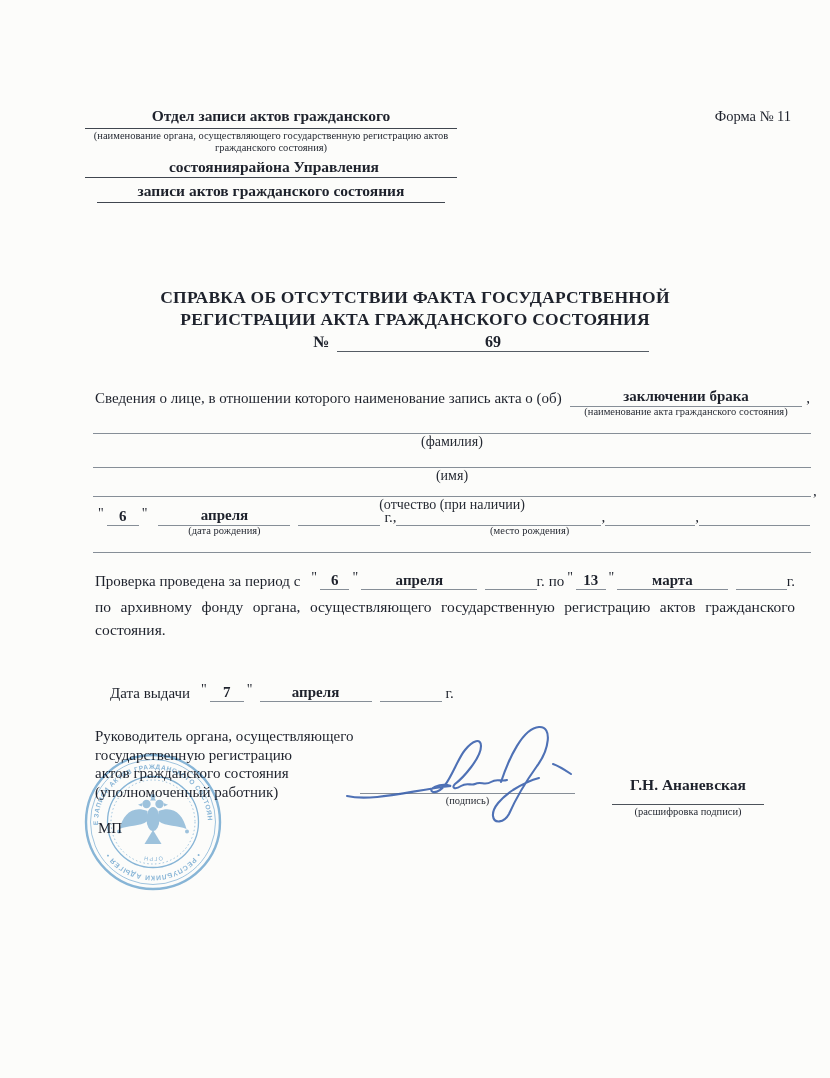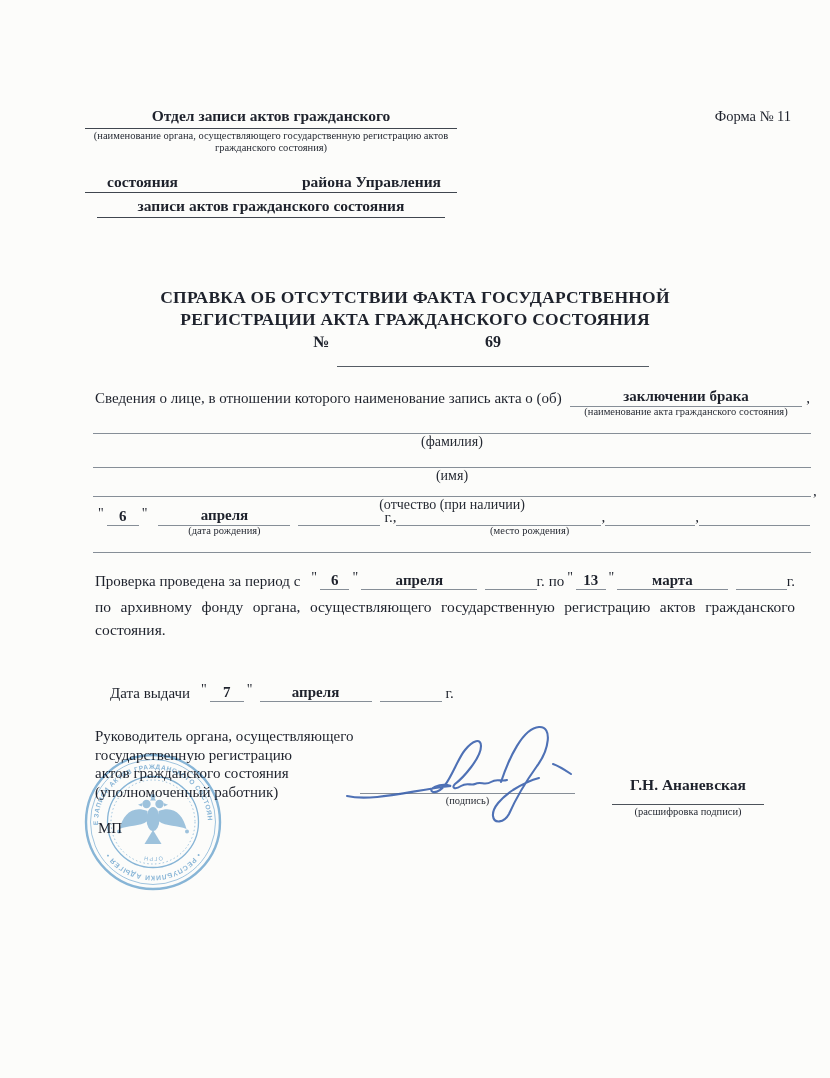--- a/index.html
+++ b/index.html
@@ -12,29 +12,29 @@
   .b{font-weight:bold;}
   
   .u{border-bottom:1px solid #868e97;}
   .seg{display:inline-block;text-align:center;position:relative;}
   .fcap{position:absolute;top:100%;left:0;right:0;text-align:center;
         font-size:10.5px;font-weight:normal;line-height:12px;white-space:nowrap;color:#272b34;}
   
   .org{position:absolute;left:85px;top:106px;width:372px;font-size:15.5px;font-weight:bold;text-align:center;line-height:20px;}
   .org-l1{border-bottom:1.8px solid #40464f;padding-bottom:2px;}
   .org-cap{font-weight:normal;font-size:10.5px;line-height:11.5px;padding:1px 6px 3px;color:#272b34;}
-  .org-l2{display:flex;justify-content:space-between;padding:1px 16px 0 22px;border-bottom:1.8px solid #40464f;margin-top:15px;}
+  .org-l2{display:flex;justify-content:center;padding:1px 16px 0 22px;border-bottom:1.8px solid #40464f;}
   .org-l3{margin:3px 12px 0;border-bottom:1.8px solid #40464f;padding-bottom:1px;}
   .form-no{position:absolute;top:108px;right:39px;font-size:14.5px;}
   
   .title{position:absolute;top:287px;left:0;width:100%;text-align:center;
          font-size:17.5px;font-weight:bold;line-height:21.5px;letter-spacing:.2px;}
   .numrow{position:absolute;top:333px;left:313px;width:336px;display:flex;gap:8px;
           font-size:16px;font-weight:bold;}
-  .numrow .nline{flex:1;text-align:center;border-bottom:1.4px solid #555c64;padding-bottom:15px;}
+  .numrow .nline{flex:1;text-align:center;border-bottom:1.4px solid #555c64;padding-bottom:0;}
   
   .row{position:absolute;left:95px;display:flex;align-items:flex-end;font-size:15px;white-space:nowrap;}
   .gap4{width:4px;}.gap8{width:8px;}
   .q{padding:0 3px;position:relative;top:-4px;font-size:14px;}
   .fline{position:absolute;left:93px;width:718px;height:0;border-bottom:1px solid #868e97;}
   .lcap{position:absolute;left:93px;width:718px;text-align:center;font-size:14px;line-height:12px;color:#272b34;}
   .tailcomma{position:absolute;font-size:15px;}
   .just{position:absolute;left:95px;width:700px;font-size:15.5px;line-height:23px;
         text-align:justify;white-space:normal;}
   

